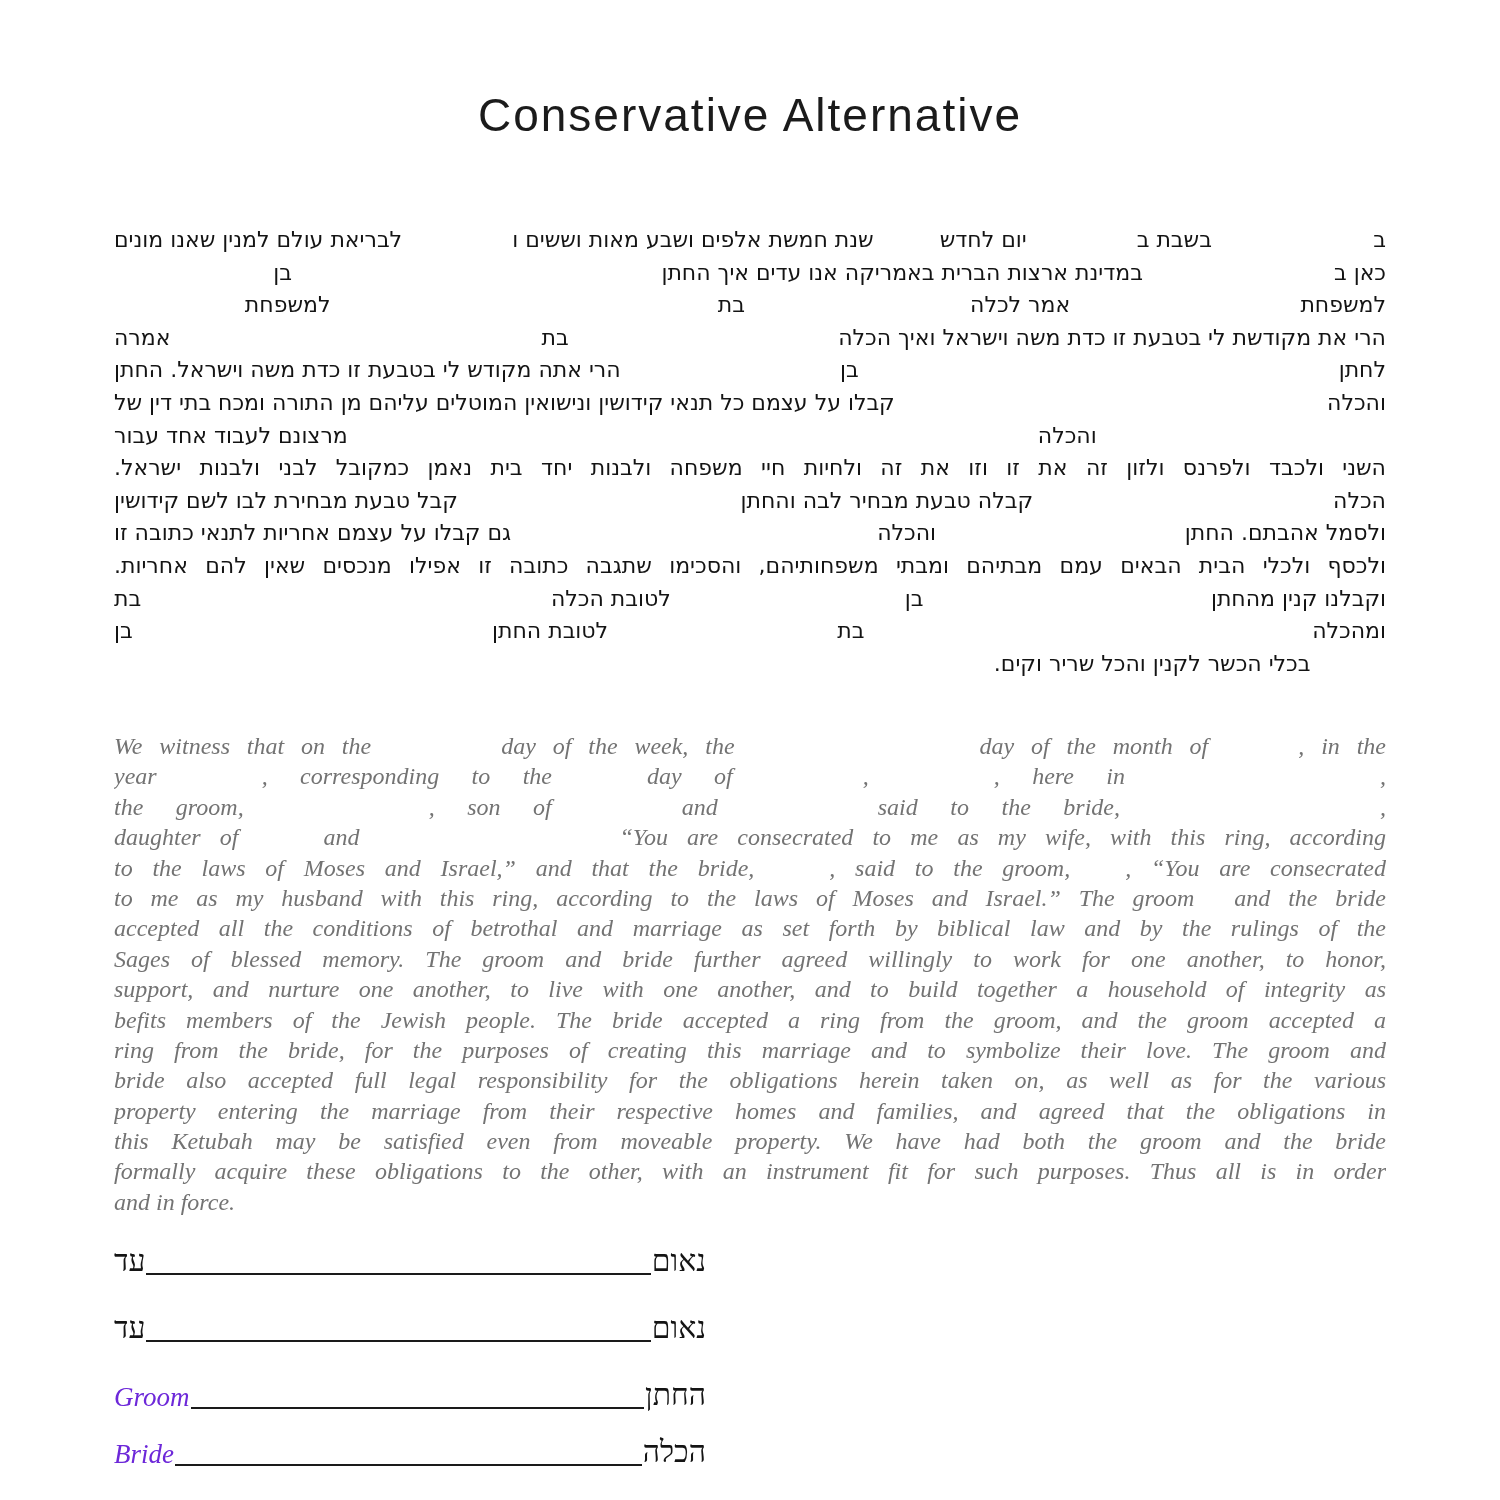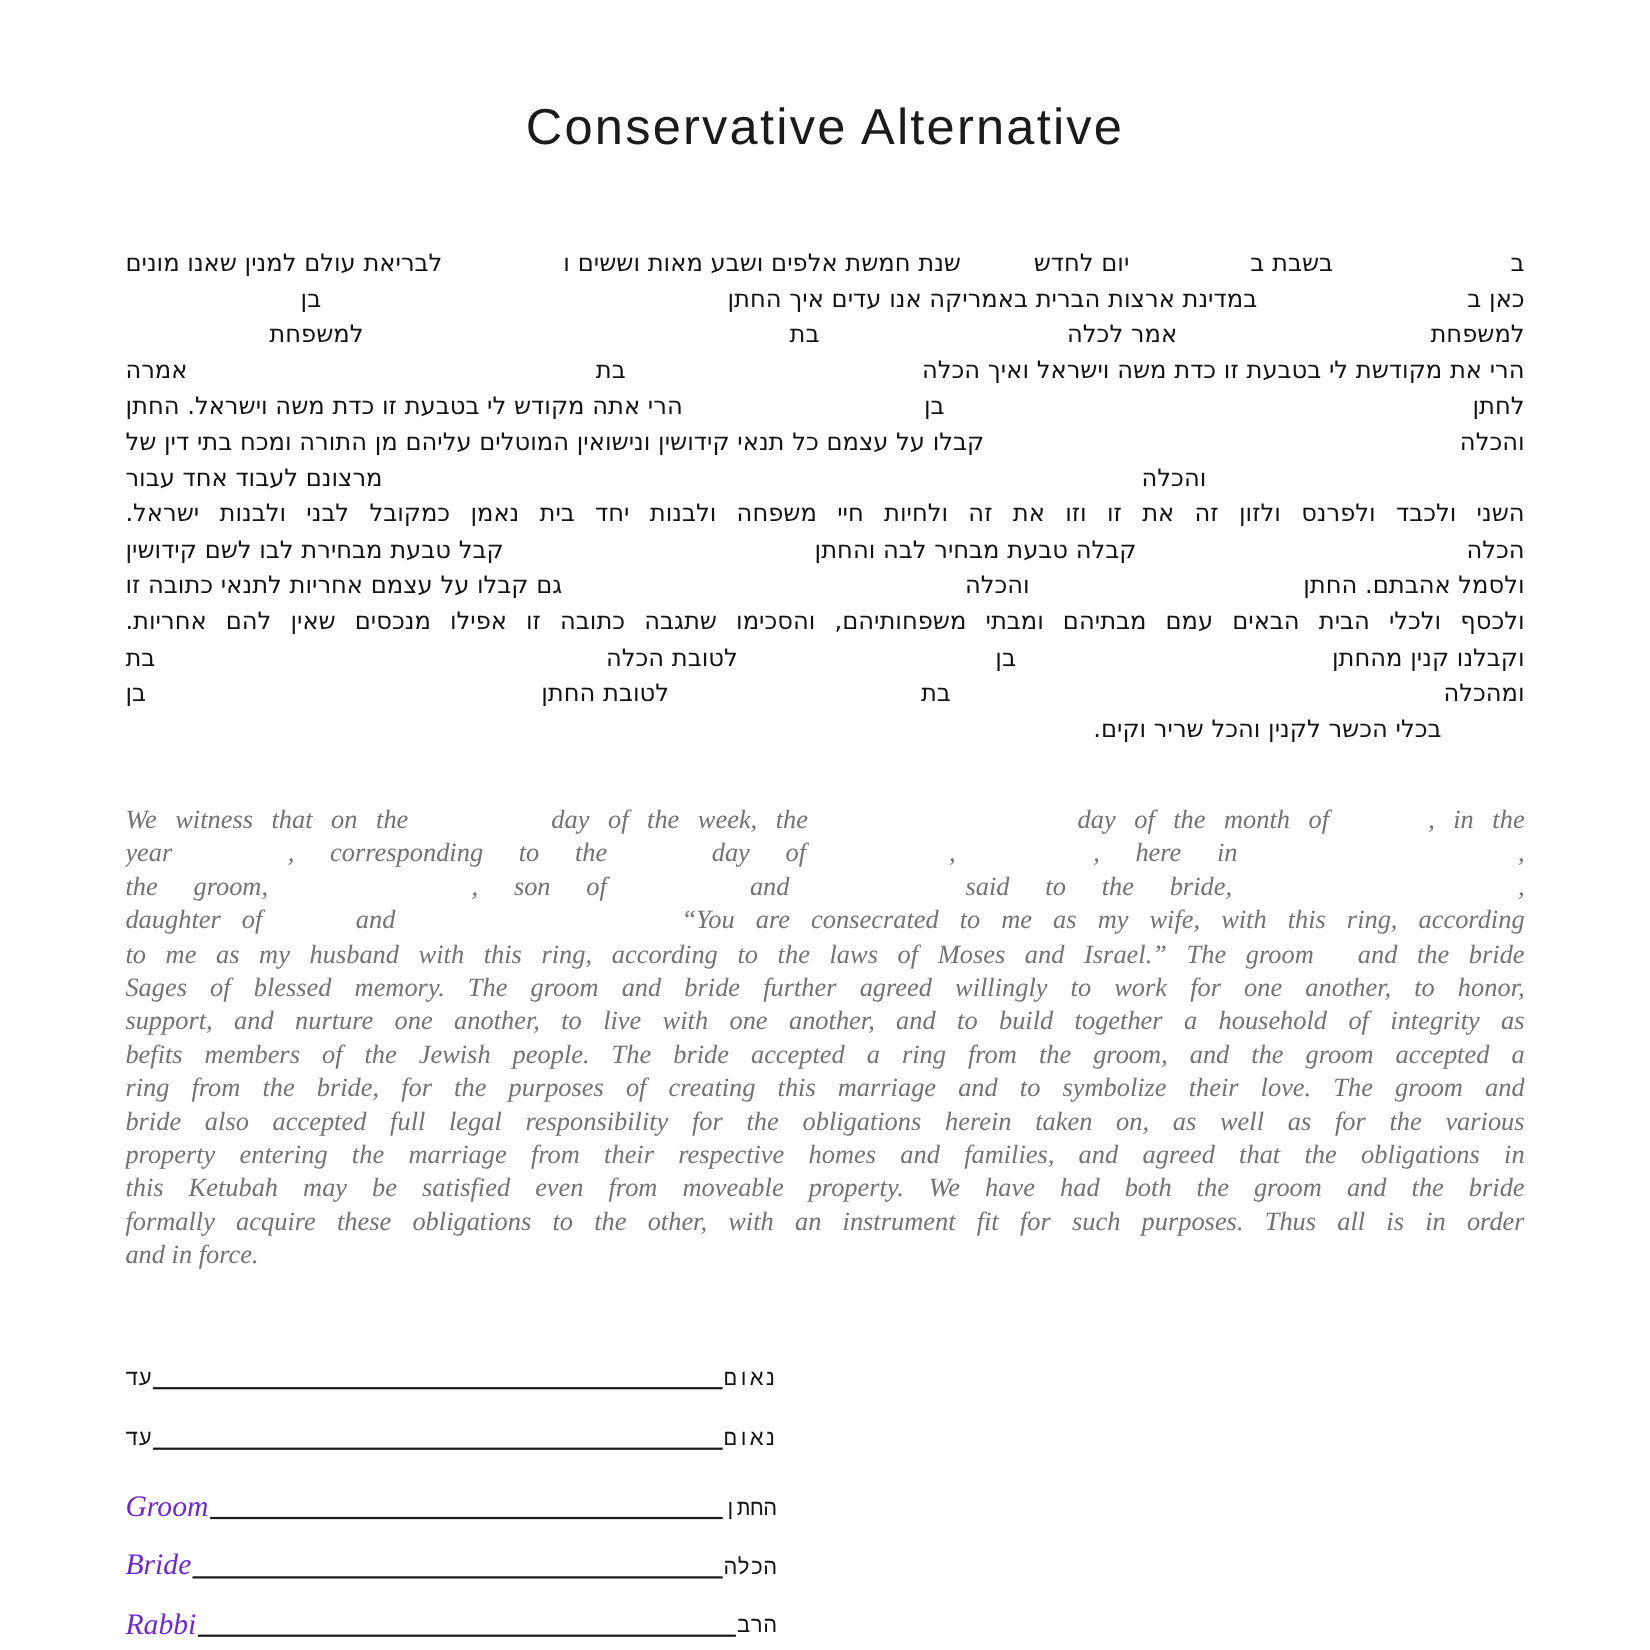--- a/index.html
+++ b/index.html
@@ -75,22 +75,22 @@
     position: absolute; top: 1243px; left: 114px;
     width: 592px;
   }
   .sig-row {
     display: flex;
     align-items: flex-end;
     margin-bottom: 21px;
   }
   .sig-row.wide { margin-bottom: 31px; }
   .sig-label-he {
-    font-family: Liberation Mono, monospace;
-    font-size: 20px;
+    font-family: Liberation Serif, serif;
+    font-size: 30px;
     line-height: 1.2;
     color: #141414;
   }
   .sig-label-en {
     font-family: "Liberation Serif", serif;
     font-style: italic;
     font-size: 27px;
     line-height: 1.2;
     color: #6d28d9;
   }
@@ -199,21 +199,23 @@
         <span class="blank-gap" style="flex-grow: 70;"></span>
         <span class="heb-seg">בכלי הכשר לקנין והכל שריר וקים.</span>
         <span class="blank-gap" style="flex-grow: 815;"></span>
       </div>
     </div>
   <div class="english-block" id="english-block">
       <div class="en-line"><span>We witness that on the</span><span class="gap-en" style="width: 130px;"></span><span>day of the week, the</span><span class="gap-en" style="width: 245px;"></span><span>day of the month of</span><span class="gap-en" style="width: 90px;"></span><span>, in the</span></div>
       <div class="en-line"><span>year</span><span class="gap-en" style="width: 105px;"></span><span>, corresponding to the</span><span class="gap-en" style="width: 95px;"></span><span>day of</span><span class="gap-en" style="width: 130px;"></span><span>,</span><span class="gap-en" style="width: 125px;"></span><span>, here in</span><span class="gap-en" style="width: 255px;"></span><span>,</span></div>
       <div class="en-line"><span>the groom,</span><span class="gap-en" style="width: 185px;"></span><span>, son of</span><span class="gap-en" style="width: 130px;"></span><span>and</span><span class="gap-en" style="width: 160px;"></span><span>said to the bride,</span><span class="gap-en" style="width: 260px;"></span><span>,</span></div>
       <div class="en-line"><span>daughter of</span><span class="gap-en" style="width: 85px;"></span><span>and</span><span class="gap-en" style="width: 260px;"></span><span>“You are consecrated to me as my wife, with this ring, according</span></div>
+      <div class="en-line"><span>to the laws of Moses and Israel,” and that the bride,</span><span class="gap-en" style="width: 75px;"></span><span>, said to the groom,</span><span class="gap-en" style="width: 55px;"></span><span>, “You are consecrated</span></div>
       <div class="en-line"><span>to me as my husband with this ring, according to the laws of Moses and Israel.”  The groom</span><span class="gap-en" style="width: 40px;"></span><span>and the bride</span></div>
+      <div class="en-line"><span>accepted all the conditions of betrothal and marriage as set forth by biblical law and by the rulings of the</span></div>
       <div class="en-line"><span>Sages of blessed memory.  The groom and bride further agreed willingly to work for one another, to honor,</span></div>
       <div class="en-line"><span>support, and nurture one another, to live with one another, and to build together a household of integrity as</span></div>
       <div class="en-line"><span>befits members of the Jewish people.  The bride accepted a ring from the groom, and the groom accepted a</span></div>
       <div class="en-line"><span>ring from the bride, for the purposes of creating this marriage and to symbolize their love.  The groom and</span></div>
       <div class="en-line"><span>bride also accepted full legal responsibility for the obligations herein taken on, as well as for the various</span></div>
       <div class="en-line"><span>property entering the marriage from their respective homes and families, and agreed that the obligations in</span></div>
       <div class="en-line"><span>this Ketubah may be satisfied even from moveable property.  We have had both the groom and the bride</span></div>
       <div class="en-line"><span>formally acquire these obligations to the other, with an instrument fit for such purposes.  Thus all is in order</span></div>
       <div class="en-line en-last"><span>and in force.</span></div>
     </div>

